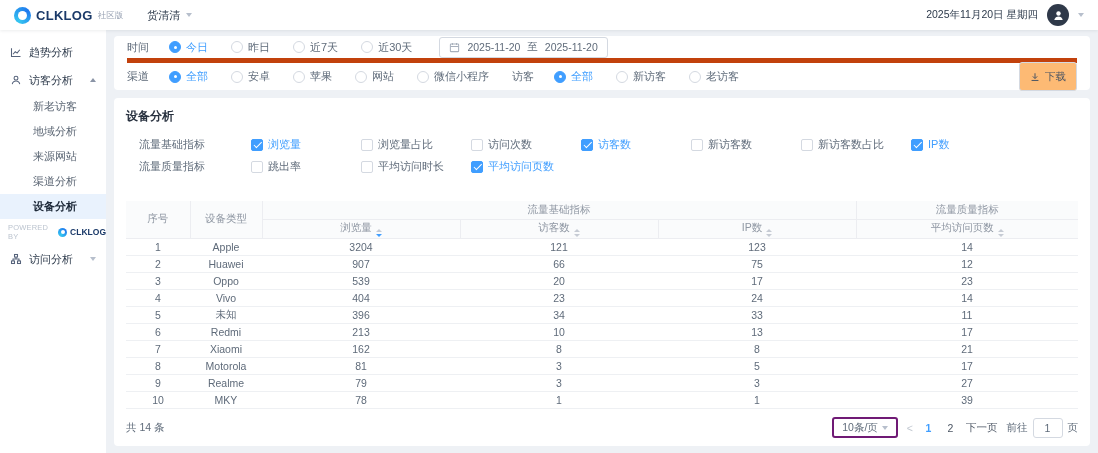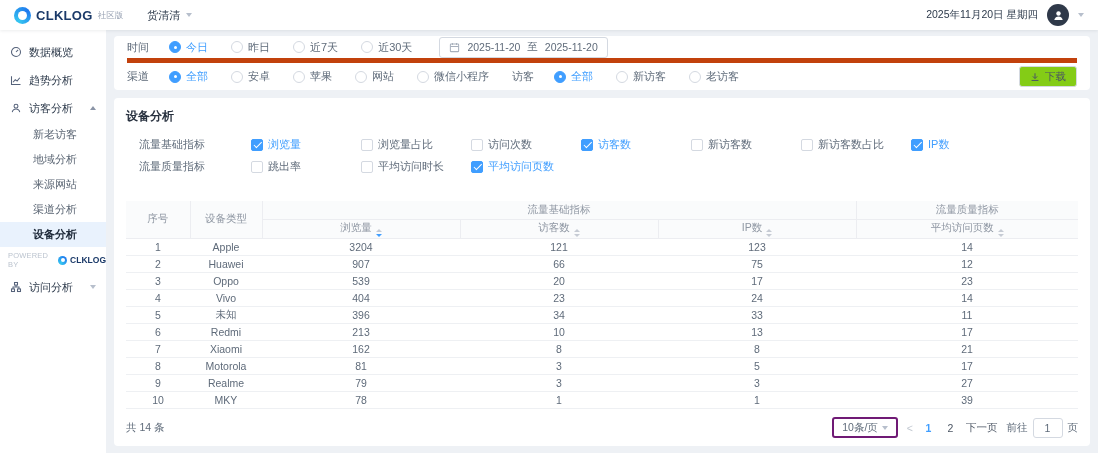--- a/index.html
+++ b/index.html
@@ -40,21 +40,21 @@
   .filter-row{display:flex;align-items:center;height:27px}
   .filter-row.first{border-bottom:5px solid #c2410c}
   .filter-label{margin-right:20px;flex:none;color:#5f6b7a}
   .radio{display:inline-flex;align-items:center;gap:5px;margin-right:23px;cursor:pointer;color:#5f6b7a}
   .radio .dot{width:12px;height:12px;border-radius:50%;border:1px solid #d4d9e1;background:#fff;position:relative;flex:none}
   .radio.checked{color:#409eff}
   .radio.checked .dot{background:#409eff;border-color:#409eff}
   .radio.checked .dot::after{content:"";position:absolute;inset:3.5px;border-radius:50%;background:#fff}
   .date-range{height:21px;border:1px solid #d4d9e1;border-radius:3px;display:flex;align-items:center;gap:7px;padding:0 9px;color:#5f6b7a;font-size:10.5px;margin-left:4px;cursor:pointer}
   .visitor-label{margin-left:0}
-  .download-btn{margin-left:auto;height:21px;border:1px solid #d4d9e1;border-radius:3px;background:#84cc16;display:flex;align-items:center;gap:5px;padding:0 10px;font-size:10.5px;color:#4b5563;cursor:pointer;font-family:Liberation Sans, sans-serif}
+  .download-btn{margin-left:auto;height:29px;border:1px solid #d4d9e1;border-radius:3px;background:#fdba74;display:flex;align-items:center;gap:5px;padding:0 10px;font-size:10.5px;color:#4b5563;cursor:pointer;font-family:Liberation Sans, sans-serif}
 
   
   .panel-card{flex:1;padding:10px 12px 8px;display:flex;flex-direction:column;overflow:hidden}
   .panel-title{font-size:12px;font-weight:700;color:#28313f;margin-bottom:9px}
   .metric-row{display:flex;align-items:center;height:22px;padding-left:13px}
   .metric-label{width:112px;flex:none;color:#5f6b7a}
   .metric-row .checkbox{width:110px;flex:none}
   .checkbox{display:inline-flex;align-items:center;gap:5px;cursor:pointer;color:#5f6b7a}
   .checkbox .box{width:12px;height:12px;border-radius:2px;border:1px solid #d4d9e1;background:#fff;position:relative;flex:none}
   .checkbox.checked{color:#409eff}
@@ -104,27 +104,20 @@
           <path d="M2.8 13.6c.7-3.1 2.8-4.4 5.2-4.4s4.5 1.3 5.2 4.4z"></path>
         </svg>
     </div>
     <span class="caret-down"></span>
   </div>
 </header>
 
 <div class="layout">
 
   <aside class="sidebar">
-    <div class="menu-item">
-      <svg width="12" height="12" viewBox="0 0 16 16" fill="none" stroke="#55627a" stroke-width="1.4">
-          <circle cx="8" cy="8" r="6"></circle>
-          <path d="M8 8l2.8-2.8"></path>
-        </svg>
-      <span>数据概览</span>
-    </div>
     <div class="menu-item">
       <svg width="12" height="12" viewBox="0 0 16 16" fill="none" stroke="#55627a" stroke-width="1.4">
           <path d="M2 3v11h12"></path>
           <path d="M4 11l3-3.5 2.5 2L13 5"></path>
         </svg>
       <span>趋势分析</span>
     </div>
     <div class="menu-item">
       <svg width="12" height="12" viewBox="0 0 16 16" fill="none" stroke="#55627a" stroke-width="1.4">
           <circle cx="8" cy="5.5" r="2.6"></circle>

